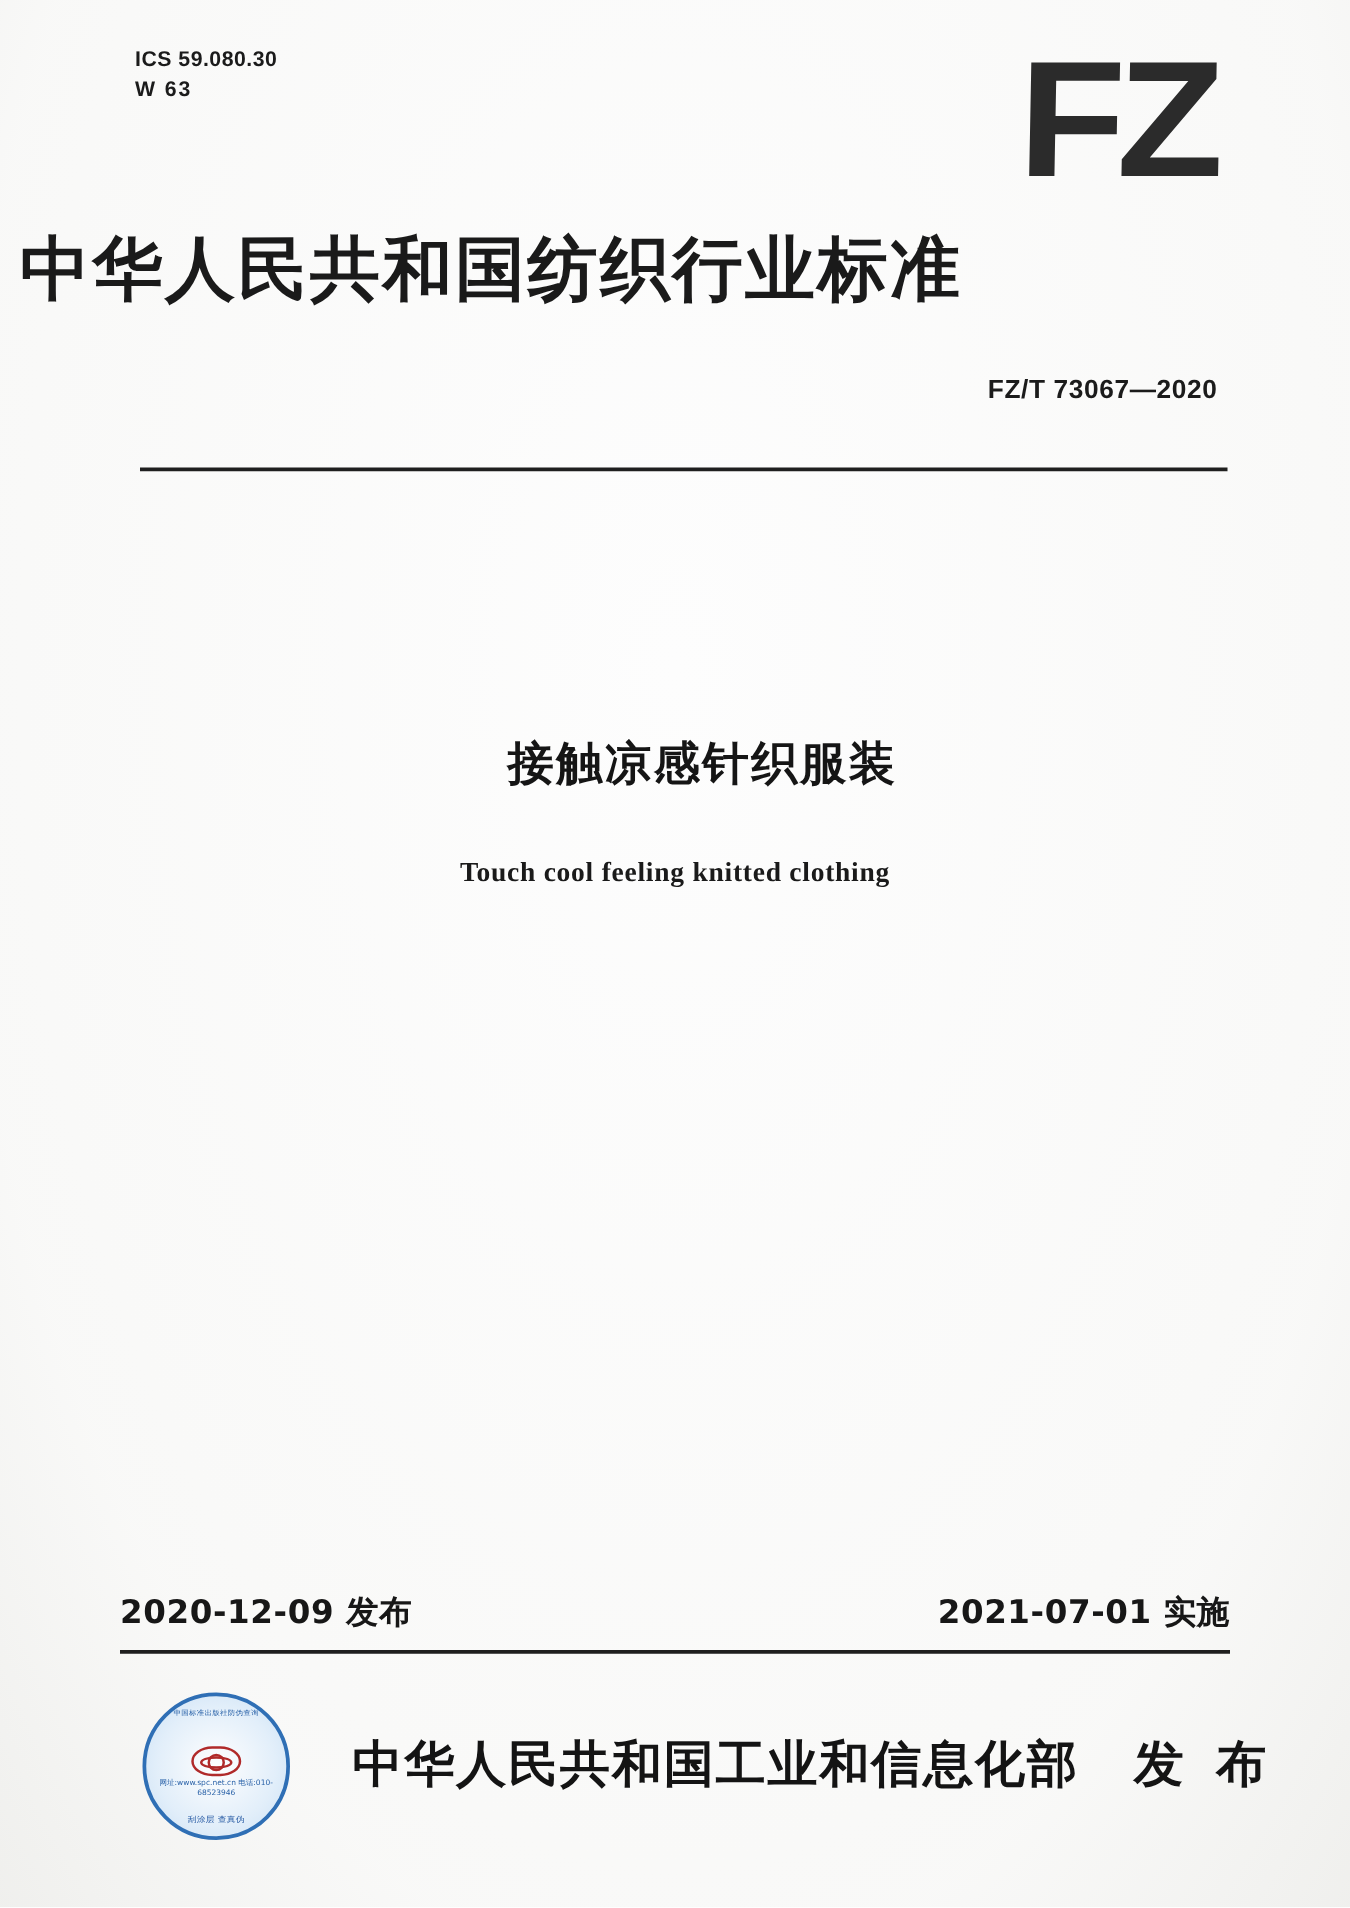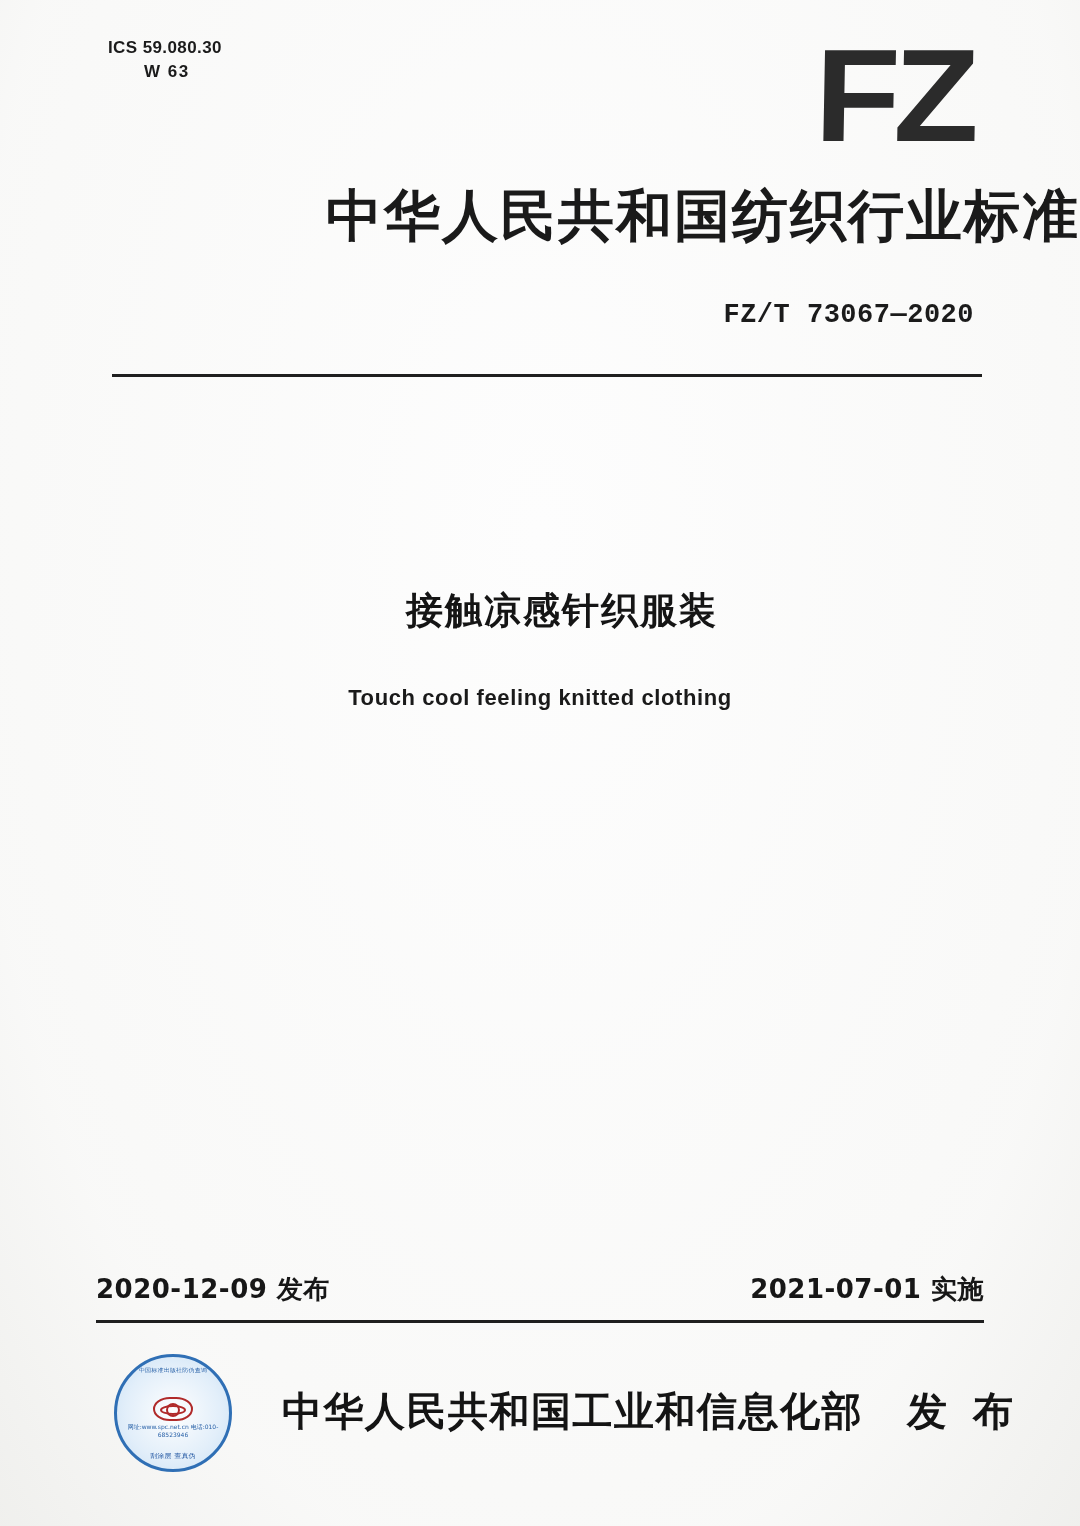--- a/index.html
+++ b/index.html
@@ -32,55 +32,54 @@
     top: 36px;
     font-family: "Liberation Sans", sans-serif;
     font-weight: bold;
     font-size: 17px;
     line-height: 24px;
     color: #1b1b1b;
     letter-spacing: 0.4px;
   }
   .ics-block .line2 {
     letter-spacing: 1.5px;
-    margin-left: 36px;
   }
   .fz-logo {
     position: absolute;
     right: 106px;
     top: 30px;
     font-family: "Liberation Sans", sans-serif;
     font-weight: bold;
     font-size: 132px;
     line-height: 132px;
     color: #2b2b2b;
     letter-spacing: -6px;
     transform: scaleX(1.06) skewX(-1deg);
     transform-origin: right top;
   }
   .main-title {
     position: absolute;
-    left: 1px;
+    left: 16px;
     right: 0;
     top: 184px;
-    text-align: right;
+    text-align: left;
     font-family: "DejaVu Sans", "Liberation Sans", sans-serif;
     font-weight: bold;
     font-size: 56px;
     line-height: 64px;
     color: #1a1a1a;
     letter-spacing: 2px;
   }
   .std-number {
     position: absolute;
     right: 106px;
     top: 300px;
-    font-family: Liberation Mono, monospace;
-    font-weight: bold;
-    font-size: 27px;
+    font-family: Liberation Sans, sans-serif;
+    font-weight: bold;
+    font-size: 21px;
     color: #1b1b1b;
     letter-spacing: 0.5px;
     margin-left: 24px;
   }
   .rule-top {
     position: absolute;
     left: 112px;
     right: 98px;
     top: 374px;
     height: 3px;
@@ -99,21 +98,21 @@
     color: #151515;
     letter-spacing: 2px;
     padding-left: 44px;
   }
   .doc-title-en {
     position: absolute;
     left: 0;
     right: 0;
     top: 683px;
     text-align: center;
-    font-family: Liberation Sans, sans-serif;
+    font-family: Liberation Serif, serif;
     font-weight: bold;
     font-size: 22px;
     line-height: 30px;
     color: #1a1a1a;
     letter-spacing: 0.6px;
   }
   .dates {
     position: absolute;
     left: 96px;
     right: 96px;

